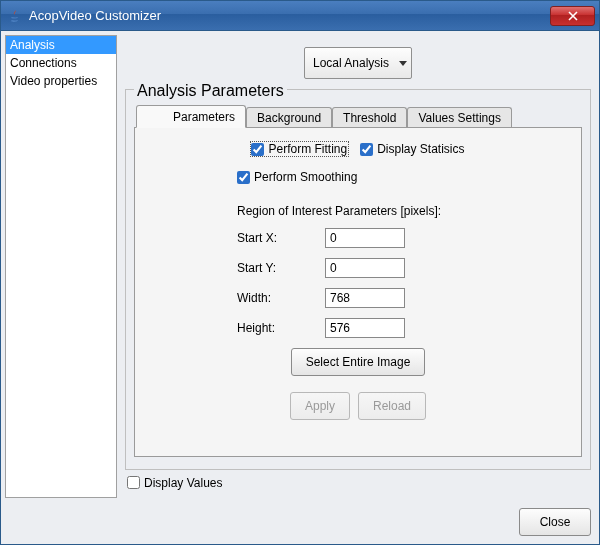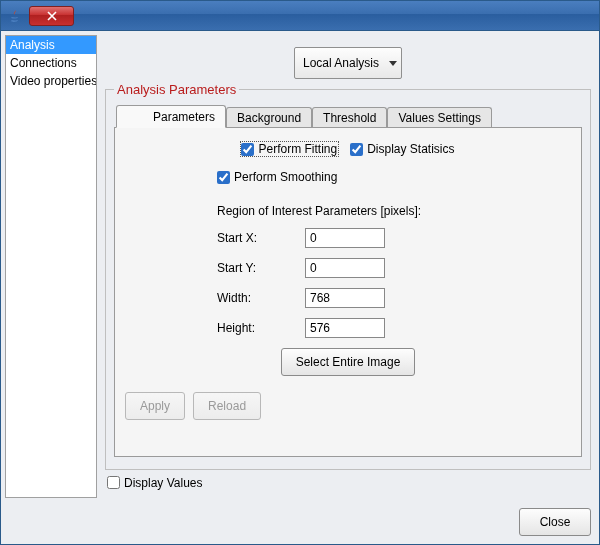--- a/index.html
+++ b/index.html
@@ -47,21 +47,21 @@
   }
   .close-btn svg { width: 10px; height: 10px; }
   .body {
     flex: 1;
     display: flex;
     padding: 4px;
     gap: 4px;
     overflow: hidden;
   }
   .sidebar {
-    width: 92px;
+    width: 112px;
     background: #fff;
     border: 1px solid #a0a0a0;
     display: flex;
     flex-direction: column;
     overflow: hidden;
   }
   .sidebar-item {
     padding: 1px 4px;
     cursor: pointer;
     font-size: 12px;
@@ -108,22 +108,22 @@
     position: relative;
     flex: 1;
     background: #eceef2;
   }
   .fieldset-legend {
     position: absolute;
     top: -8px;
     left: 8px;
     background: #eceef2;
     padding: 0 3px;
-    font-size: 13px;
-    color: #b91c1c;
+    font-size: 16px;
+    color: #000000;
   }
   .tabs {
     display: flex;
     align-items: flex-end;
     margin-top: 6px;
     margin-left: 2px;
   }
   .tab {
     padding: 3px 10px 3px 10px;
     border: 1px solid #9a9a9a;
@@ -221,20 +221,21 @@
     margin-top: 6px;
     margin-bottom: 12px;
   }
   .sync-label {
     text-align: center;
     font-size: 12px;
     margin-top: 8px;
   }
   .sync-row {
     display: flex;
+    justify-content: center;
     gap: 8px;
     margin-top: 16px;
   }
   .display-values-row {
     padding: 2px 6px 6px 6px;
   }
   .footer {
     display: flex;
     justify-content: flex-end;
     padding: 6px 8px 8px 0;
@@ -246,20 +247,21 @@
 
 <div class="window">
   <div class="titlebar">
     <span class="app-icon">
       <svg viewBox="0 0 16 16">
         <path d="M5 12c0 0 3 1 6 0c0 1-2 2-4 2s-4-1-2-2z" fill="#4a7ebf"></path>
         <path d="M8 2c2 2-2 3 0 5c-3-2 1-3 0-5z" fill="#d04020"></path>
         <path d="M5 9c0 0 3 1 6 0c0 1-2 1.5-4 1.5s-4-.5-2-1.5z" fill="#4a7ebf"></path>
       </svg>
     </span>
+    <span class="title">AcopVideo Customizer</span>
     <div class="close-btn">
       <svg viewBox="0 0 10 10">
           <path d="M1 1 L9 9 M9 1 L1 9" stroke="#fff" stroke-width="1.6"></path>
         </svg>
     </div>
   </div>
 
   <div class="body">
     <div class="sidebar">
       <div class="sidebar-item selected">

